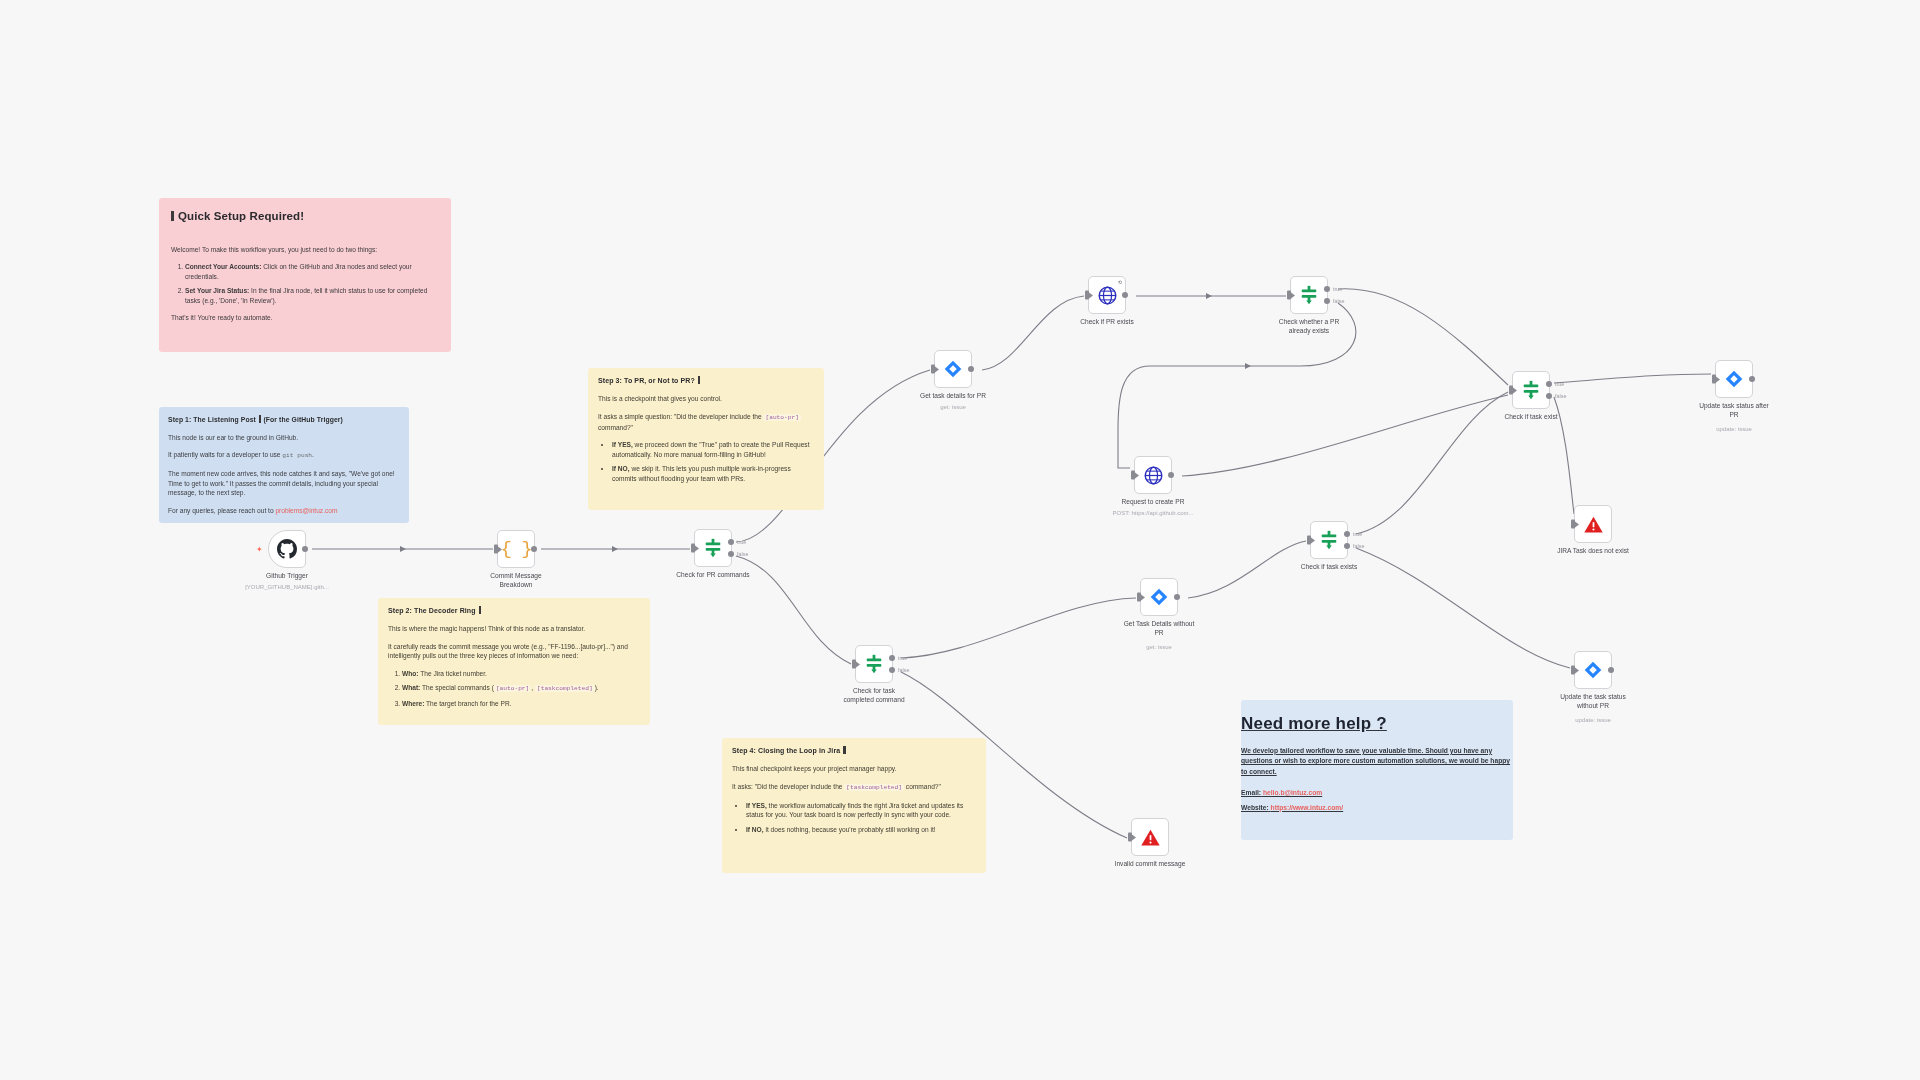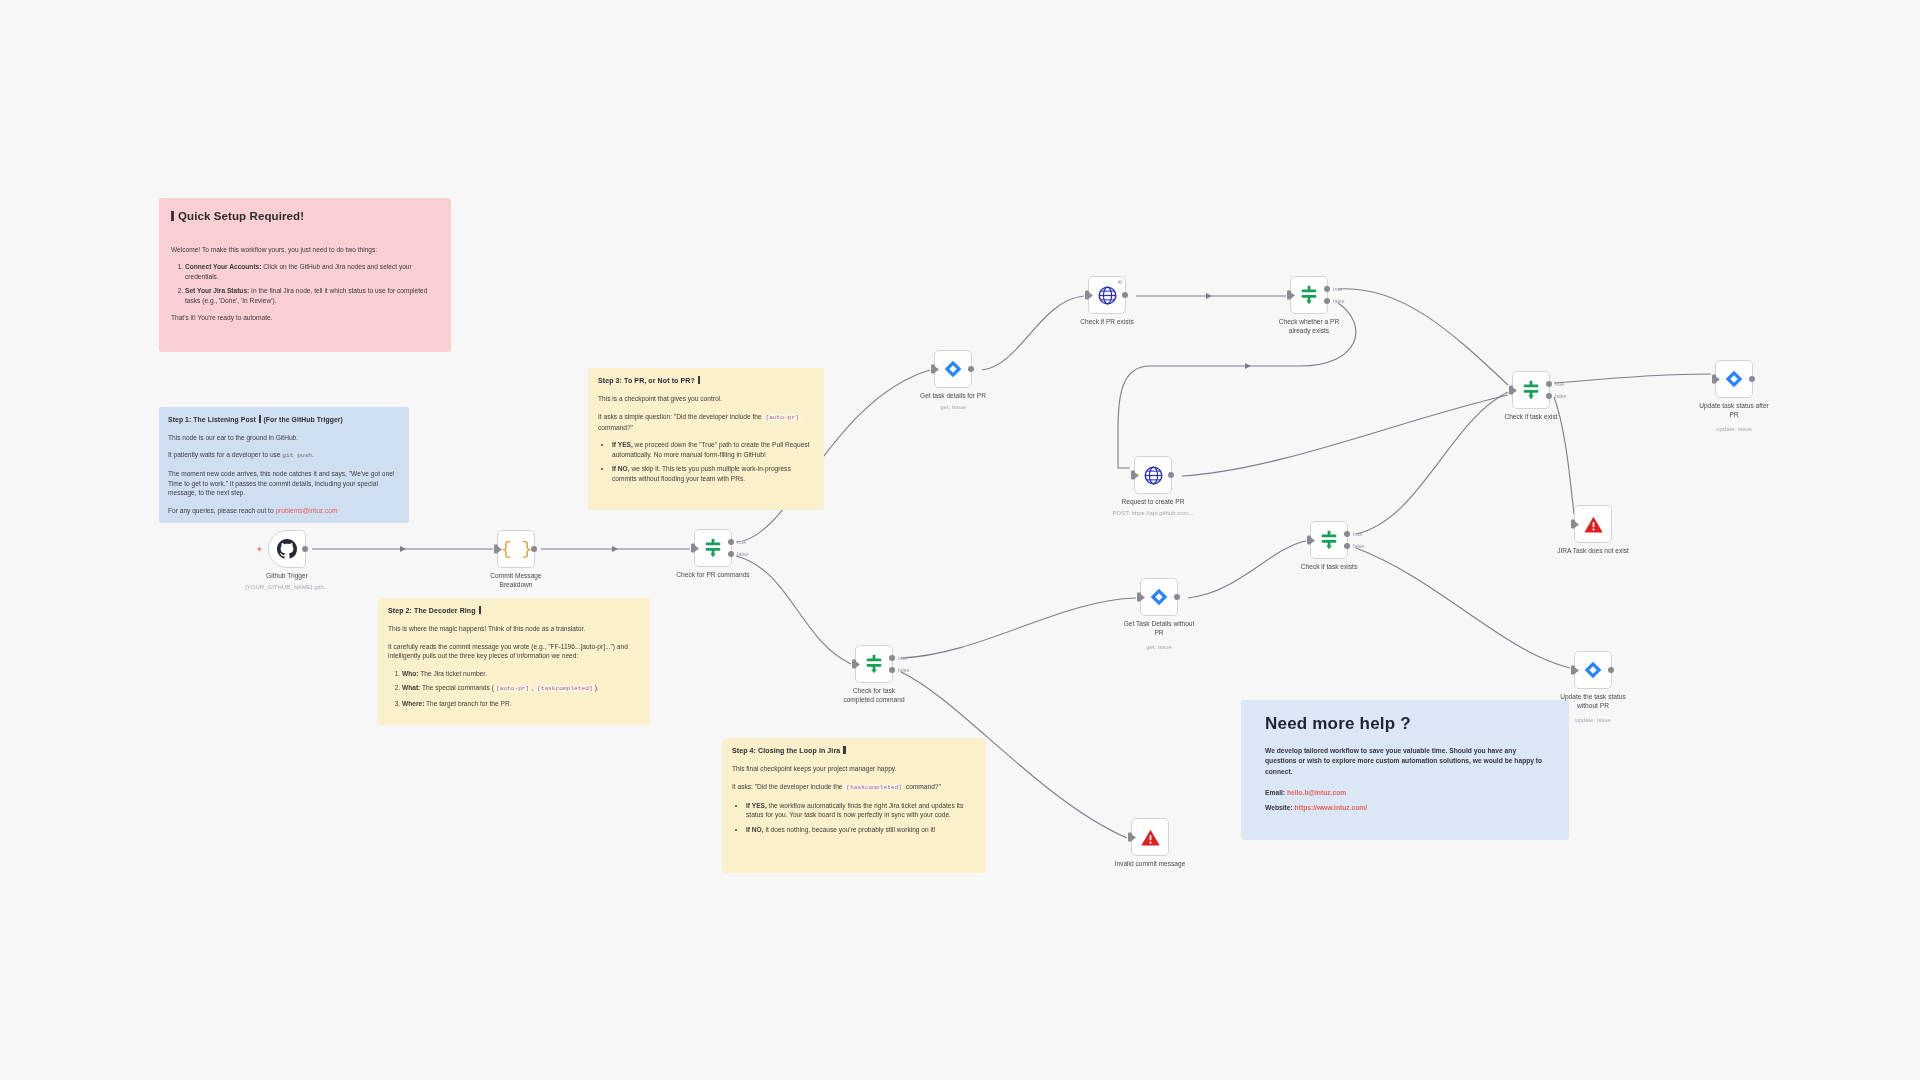--- a/index.html
+++ b/index.html
@@ -284,21 +284,21 @@
       <span>Step 4: Closing the Loop in Jira</span><span class="marker-sm"></span>
     </h1>
     <p>This final checkpoint keeps your project manager happy.</p>
     <p><span>It asks: "Did the developer include the </span><span class="mono">[taskcompleted]</span><span> command?"</span></p>
     <ul>
       <li><span class="strong">If YES,</span><span> the workflow automatically finds the right Jira ticket and updates its status for you. Your task board is now perfectly in sync with your code.</span></li>
       <li><span class="strong">If NO,</span><span> it does nothing, because you're probably still working on it!</span></li>
     </ul>
   </div>
 
-  <div class="note note-help" style="left:1241px; top:700px; width:328px; height:140px; padding:12px 24px;">
+  <div class="note note-help" style="left:1241px; top:700px; width:272px; height:140px; padding:12px 0;text-decoration:underline;">
     <div class="big-title">Need more help ?</div>
     <div class="help-body">We develop tailored workflow to save youe valuable time. Should you have any questions or wish to explore more custom automation solutions, we would be happy to connect.</div>
     <div class="help-row">
       <span>Email:</span>
       <span class="link">hello.b@intuz.com</span>
     </div>
     <div class="help-row">
       <span>Website:</span>
       <span class="link">https://www.intuz.com/</span>
     </div>

